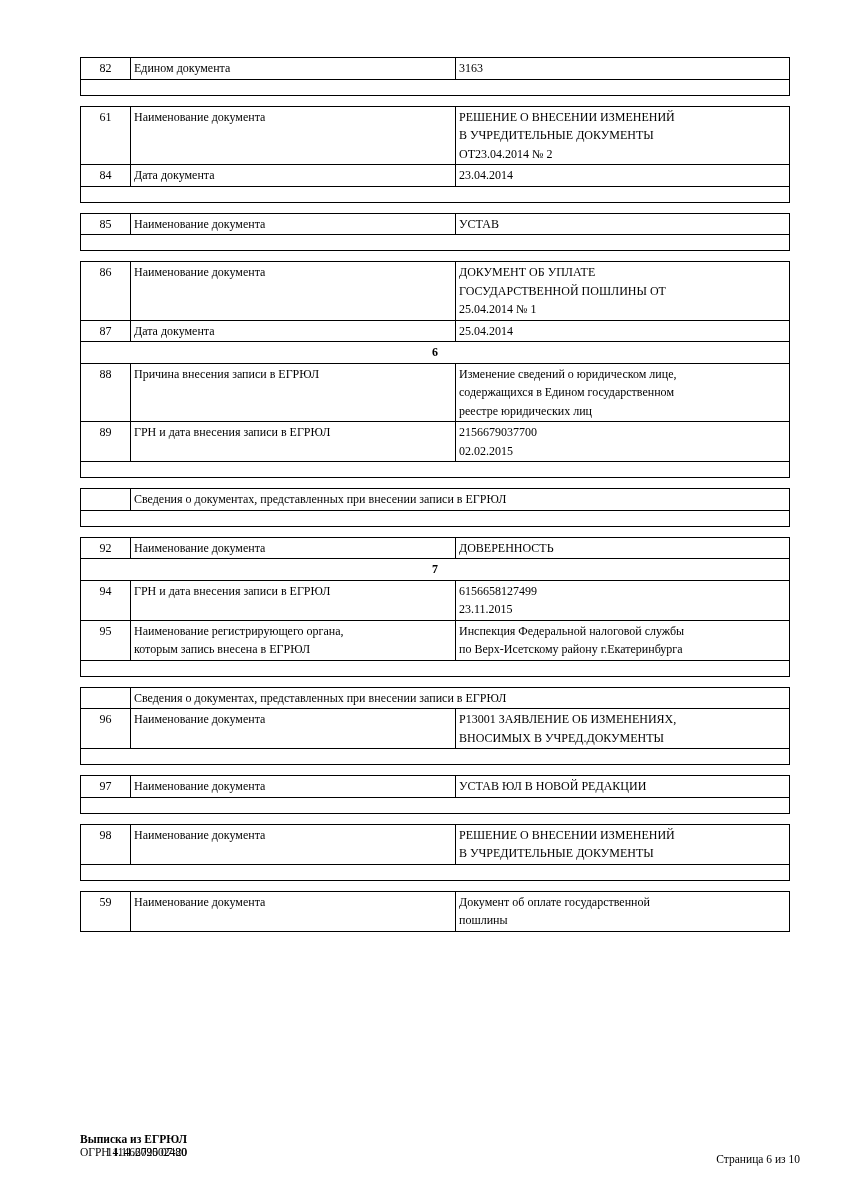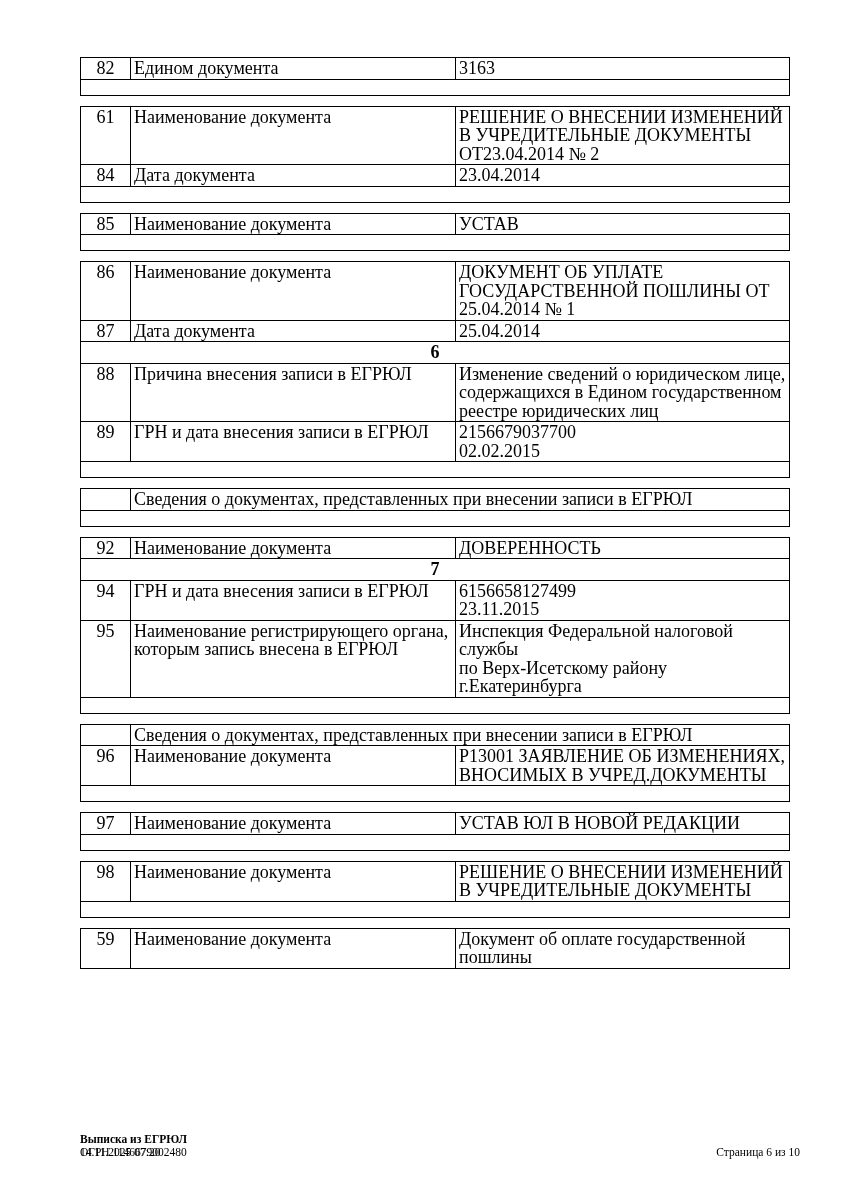--- a/index.html
+++ b/index.html
@@ -18,21 +18,21 @@
     left: 80px;
     top: 57px;
     width: 709px;
   }
   table.block {
     border-collapse: collapse;
     table-layout: fixed;
     width: 709px;
     margin: 0 0 10px 0;
     font-family: "Liberation Serif", "DejaVu Serif", serif;
-    font-size: 18px;
+    font-size: 12px;
     line-height: 18.5px;
     color: #000000;
   }
   col.col-num   { width: 50px;  }
   col.col-label { width: 325px; }
   col.col-value { width: 334px; }
   table.block td {
     border: 1px solid #000000;
     vertical-align: top;
     padding: 1px 3px;
@@ -56,24 +56,24 @@
   .footer {
     position: absolute;
     left: 80px;
     top: 1133px;
     width: 720px;
     font-size: 11.5px;
     line-height: 13px;
     font-family: "Liberation Serif", "DejaVu Serif", serif;
     color: #000000;
   }
-  .f-left   { position: absolute; left: 0; top: 0; text-align: left; }
+  .f-left   { position: absolute; left: 0; top: 0; text-align: right; }
   .f-title  { font-weight: bold; }
   .f-center { position: absolute; left: 0; top: 13px; width: 100%; text-align: left; }
-  .f-right  { position: absolute; right: 0; top: 13px; text-align: right; }
+  .f-right  { position: absolute; right: 0; top: 20px; text-align: right; }
 </style>
 </head>
 <body>
 
 <div class="page">
 
   <div class="content">
       <table class="block">
         <colgroup>
           <col class="col-num">

